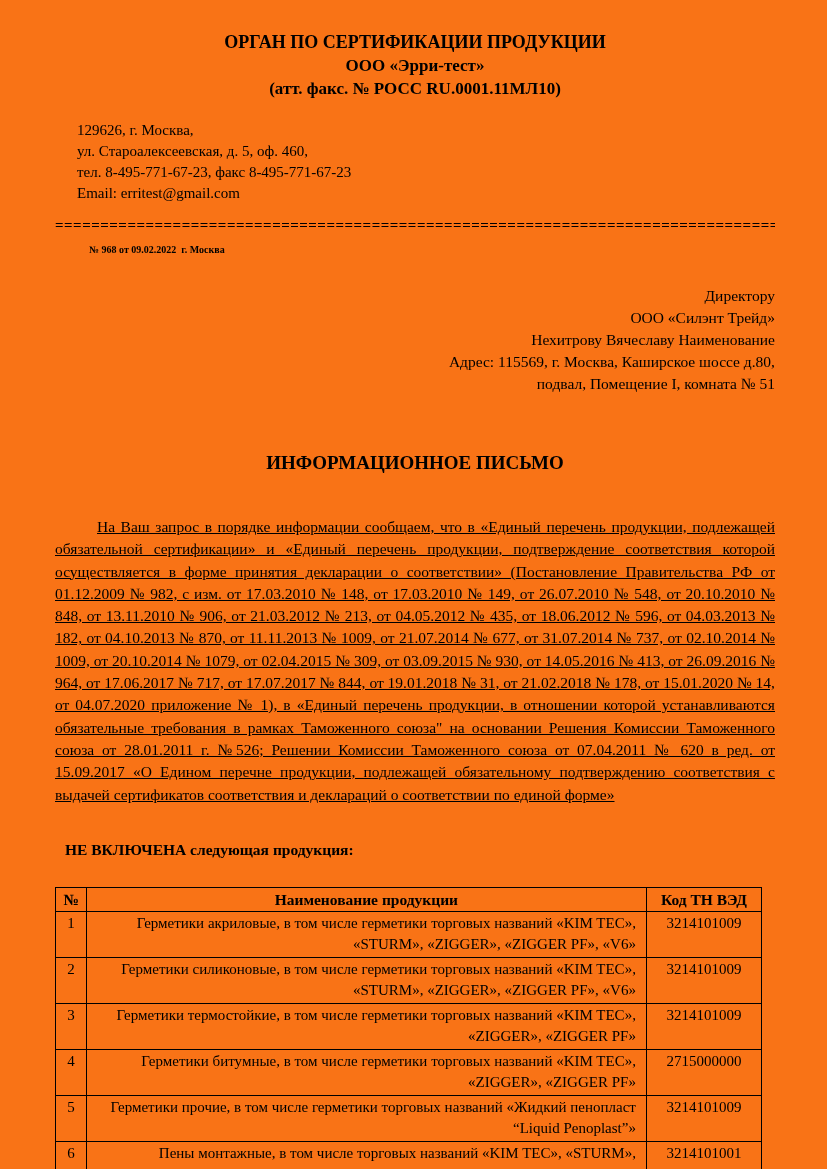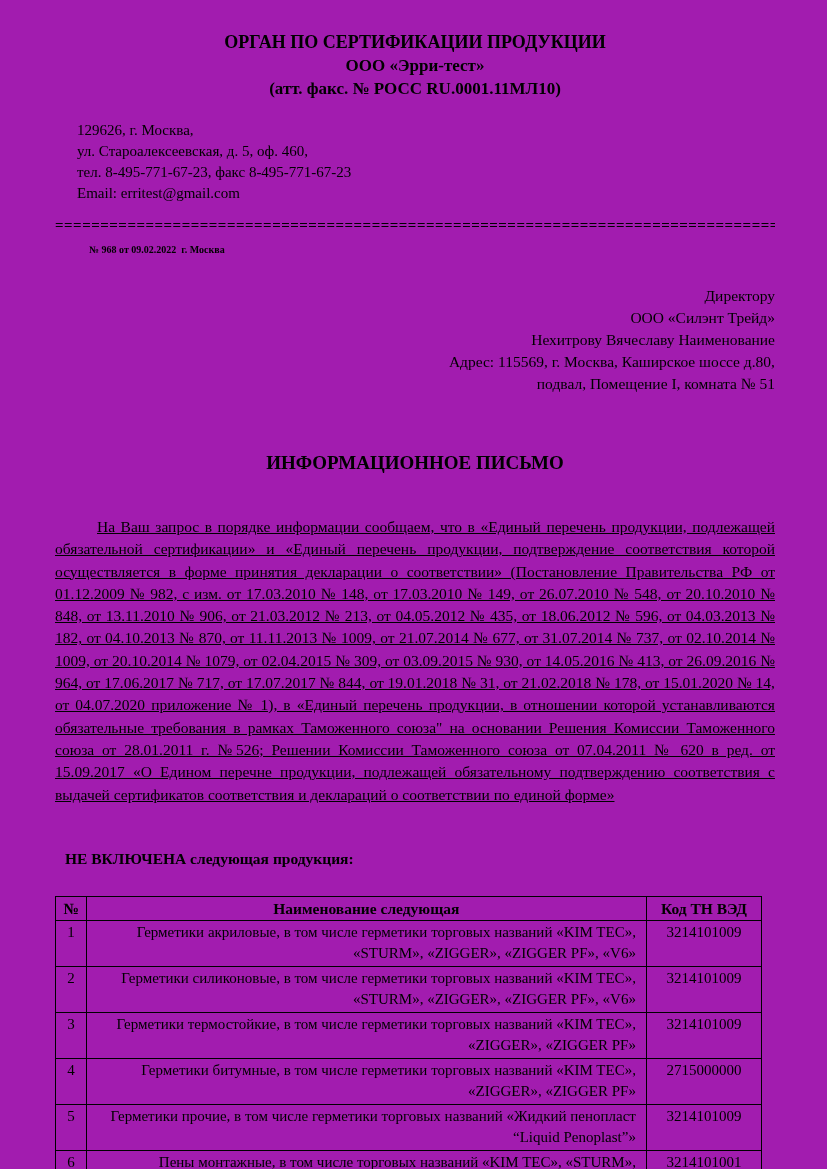--- a/index.html
+++ b/index.html
@@ -5,21 +5,21 @@
   html, body {
     margin: 0;
     padding: 0;
     background: #ffffff;
   }
   .page {
     position: relative;
     width: 827px;
     height: 1169px;
     margin: 0 auto;
-    background: #a21caf;
+    background: #f97316;
     color: #000000;
     font-family: "Liberation Serif", "DejaVu Serif", serif;
     box-sizing: border-box;
     padding: 30px 52px 0 55px;
     overflow: hidden;
   }
   
   .letterhead {
     text-align: center;
     font-weight: bold;
@@ -76,21 +76,21 @@
   .body-paragraph {
     margin-top: 41px;
     font-size: 15.5px;
     line-height: 22.3px;
     text-align: justify;
     text-indent: 42px;
     text-decoration: underline;
   }
   
   .not-included-heading {
-    margin: 44px 0 0 10px;
+    margin: 35px 0 0 10px;
     font-weight: bold;
     font-size: 15.5px;
   }
   
   .products-table {
     margin-top: 28px;
     width: 707px;
     border-collapse: collapse;
     table-layout: fixed;
     font-size: 15px;
@@ -154,21 +154,21 @@
 
   <table class="products-table">
     <colgroup>
       <col class="col-num">
       <col class="col-name">
       <col class="col-code">
     </colgroup>
     <thead>
       <tr>
         <th>№</th>
-        <th>Наименование следующая</th>
+        <th>Наименование продукции</th>
         <th>Код ТН ВЭД</th>
       </tr>
     </thead>
     <tbody>
       <tr>
         <td class="cell-num">1</td>
         <td class="cell-name">Герметики акриловые, в том числе герметики торговых названий «KIM TEC», «STURM», «ZIGGER», «ZIGGER PF», «V6»</td>
         <td class="cell-code">3214101009</td>
       </tr>
       <tr>

